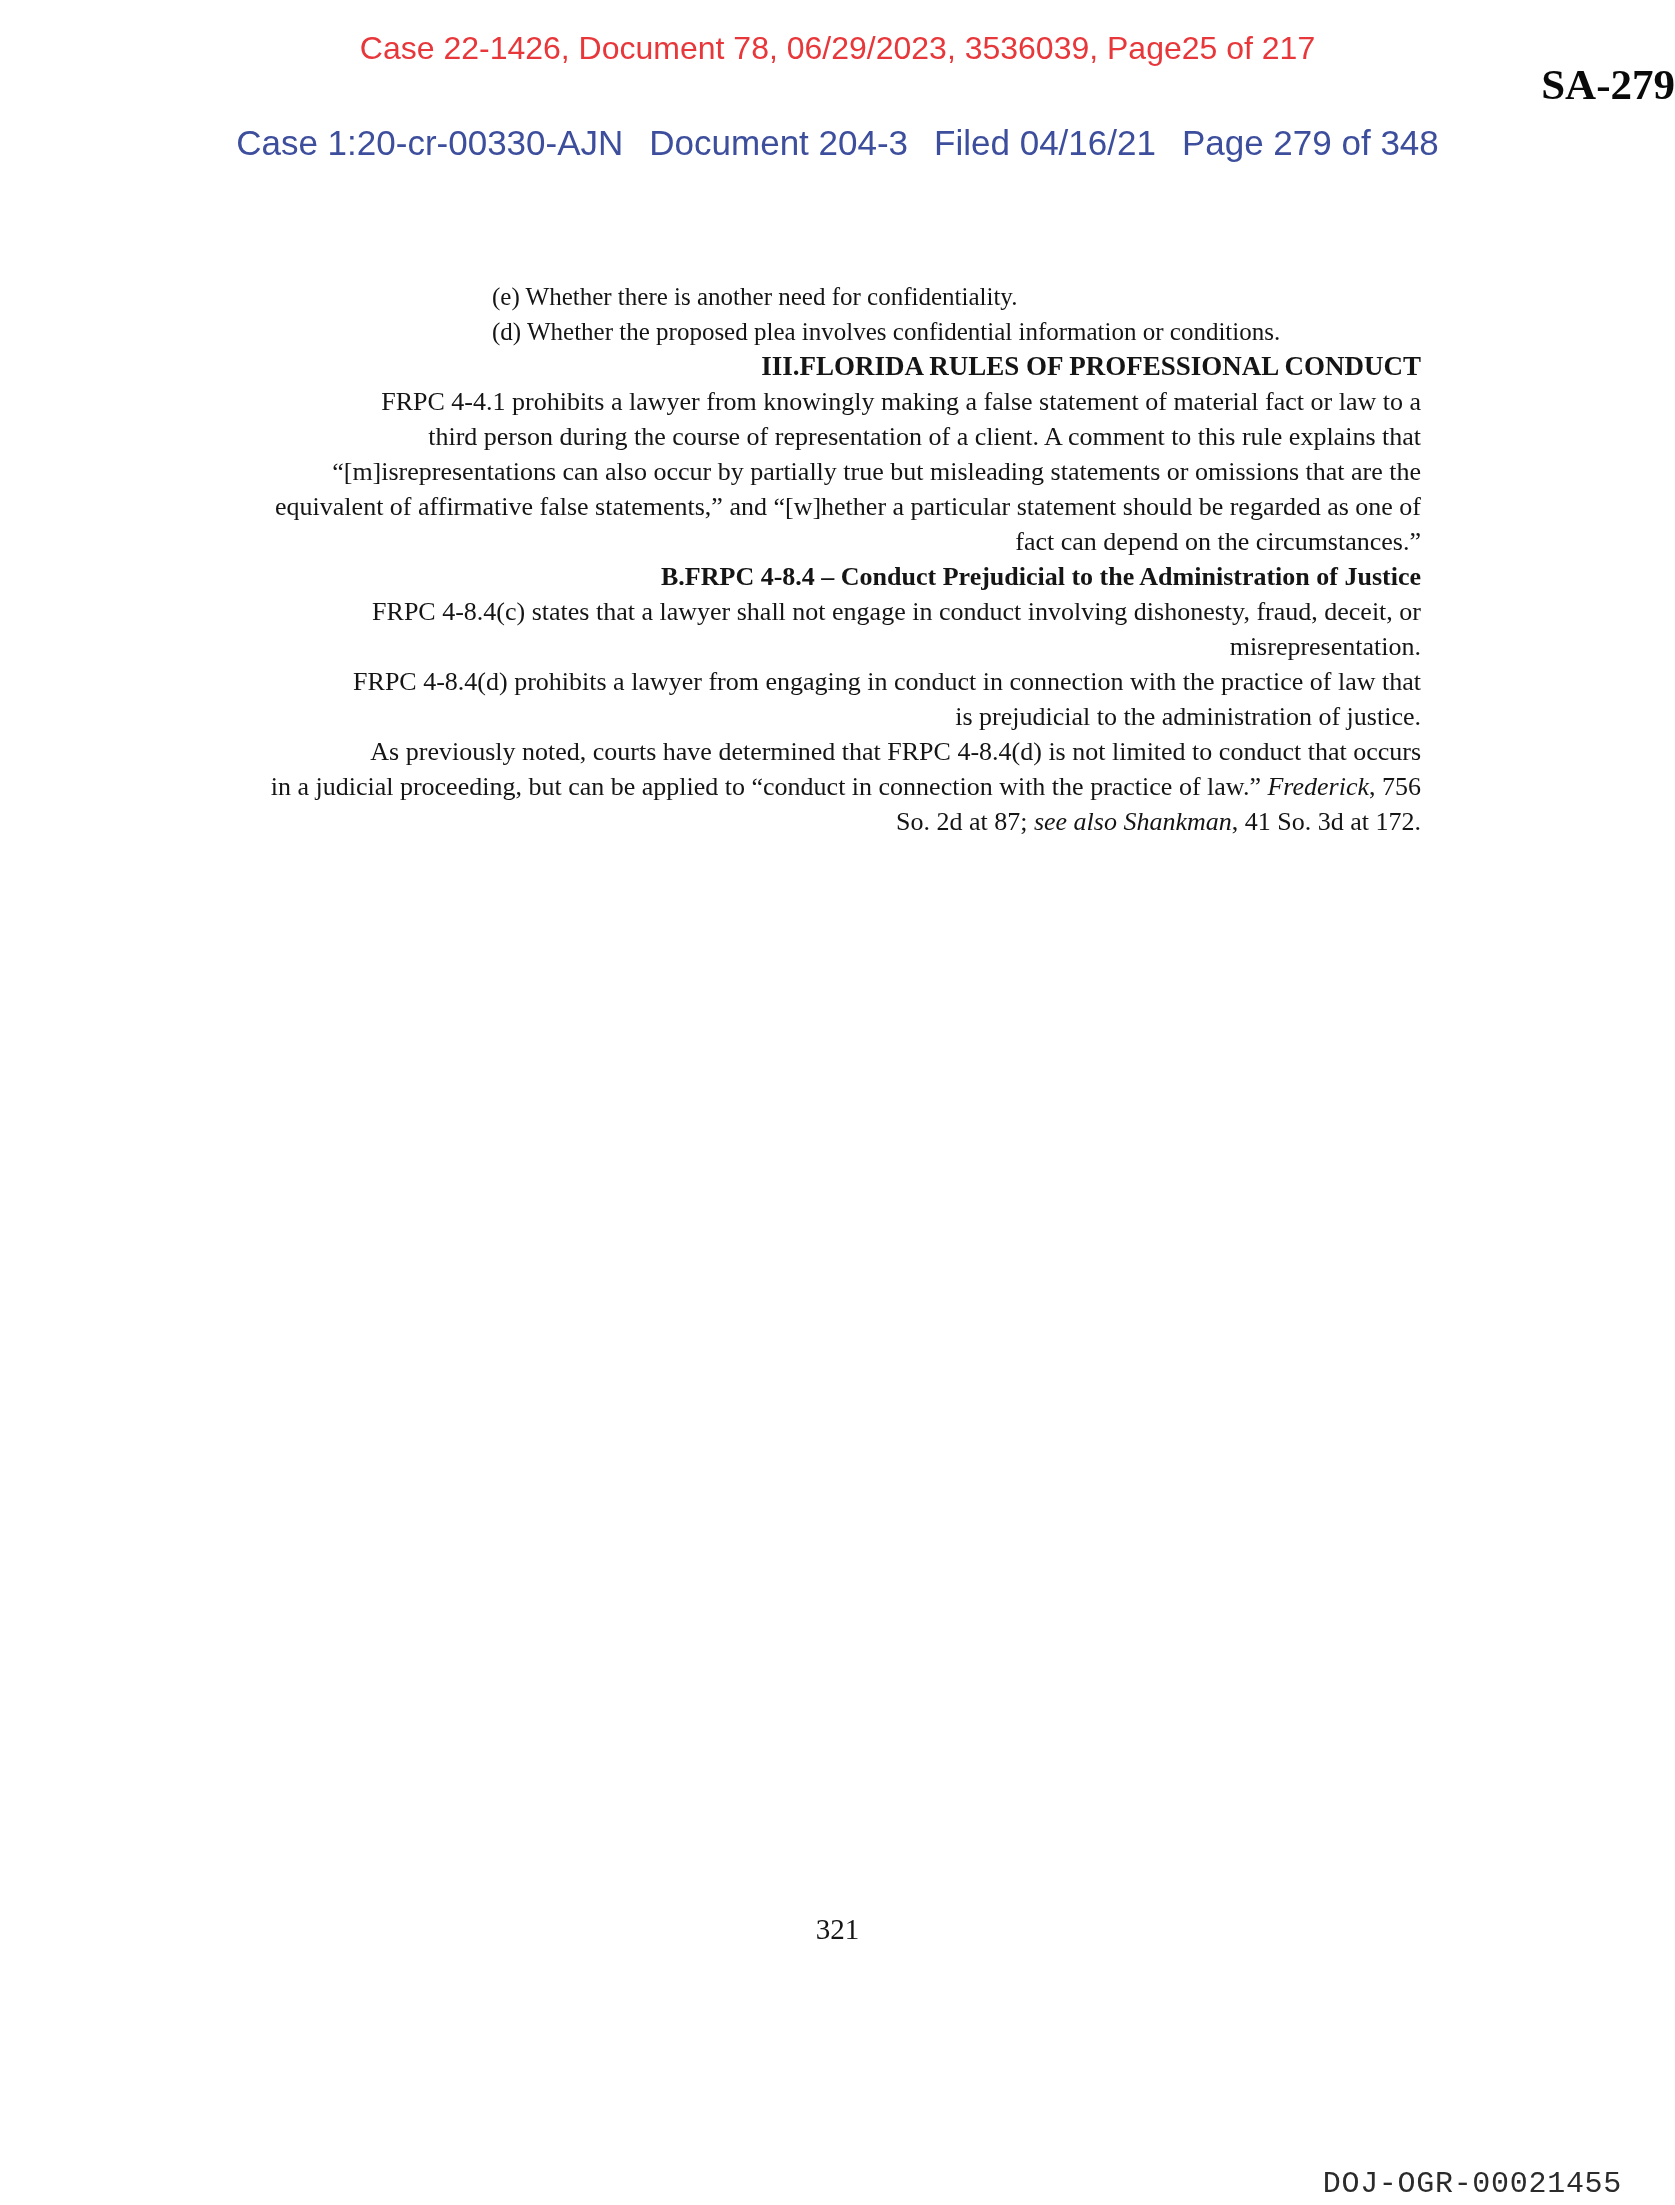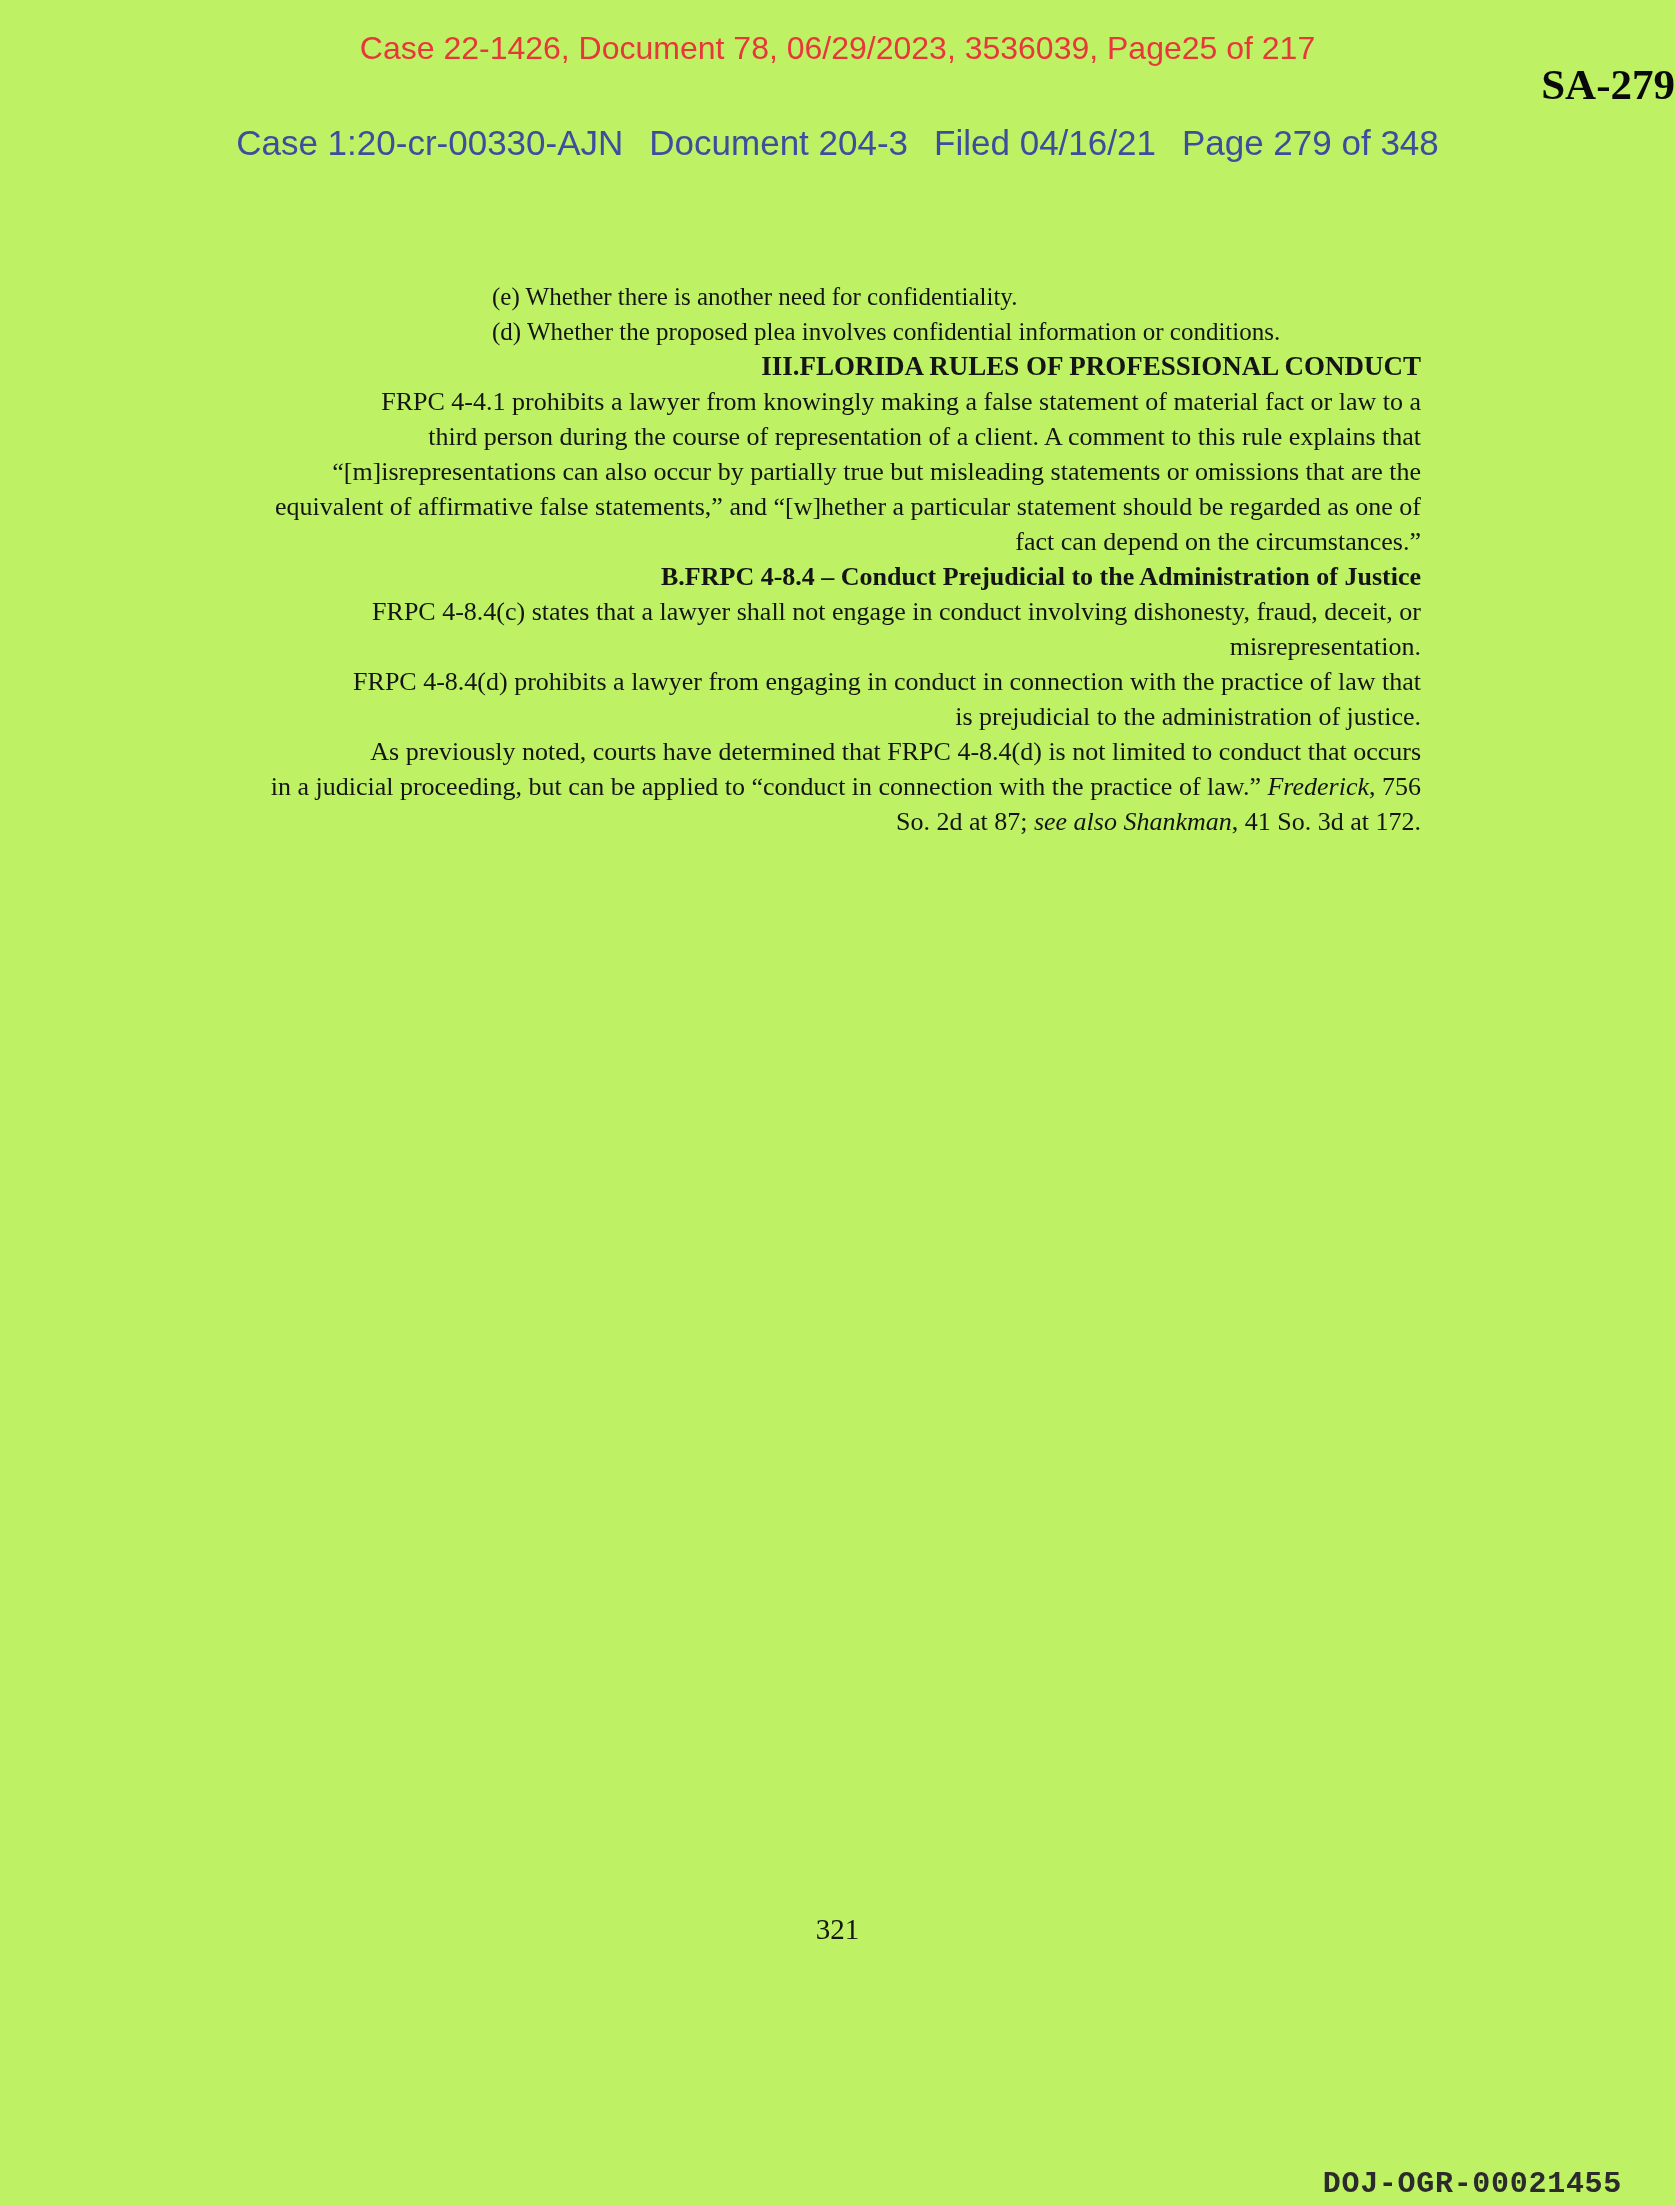--- a/index.html
+++ b/index.html
@@ -1,20 +1,20 @@
 <!DOCTYPE html>
 <html style="font-size:10.5px"><head>
 <meta charset="utf-8">
 <style>
   html, body { margin: 0; padding: 0; background: #888; }
   .page {
     position: relative;
     width: 1675px;
     height: 2205px;
-    background: #bef264;
+    background: #ffffff;
     font-family: "Liberation Serif", "DejaVu Serif", serif;
     color: #151515;
     overflow: hidden;
   }
 
   
   .stamp-red {
     position: absolute;
     top: 30px; left: 0; width: 1675px;
     text-align: center;
@@ -93,21 +93,21 @@
     top: 1913px; left: 0; width: 1675px;
     text-align: center;
     font-size: 29px; line-height: 33px;
     color: #151515;
   }
   .bates {
     position: absolute;
     top: 2168px; right: 53px;
     font-family: "Liberation Mono", "DejaVu Sans Mono", monospace;
     font-size: 30px; line-height: 33px;
-    font-weight: bold;
+    font-weight: normal;
     color: #2b2b2b;
     letter-spacing: 0.7px;
     white-space: nowrap;
   }
 </style>
 </head>
 <body>
 
 <div class="page">
 

